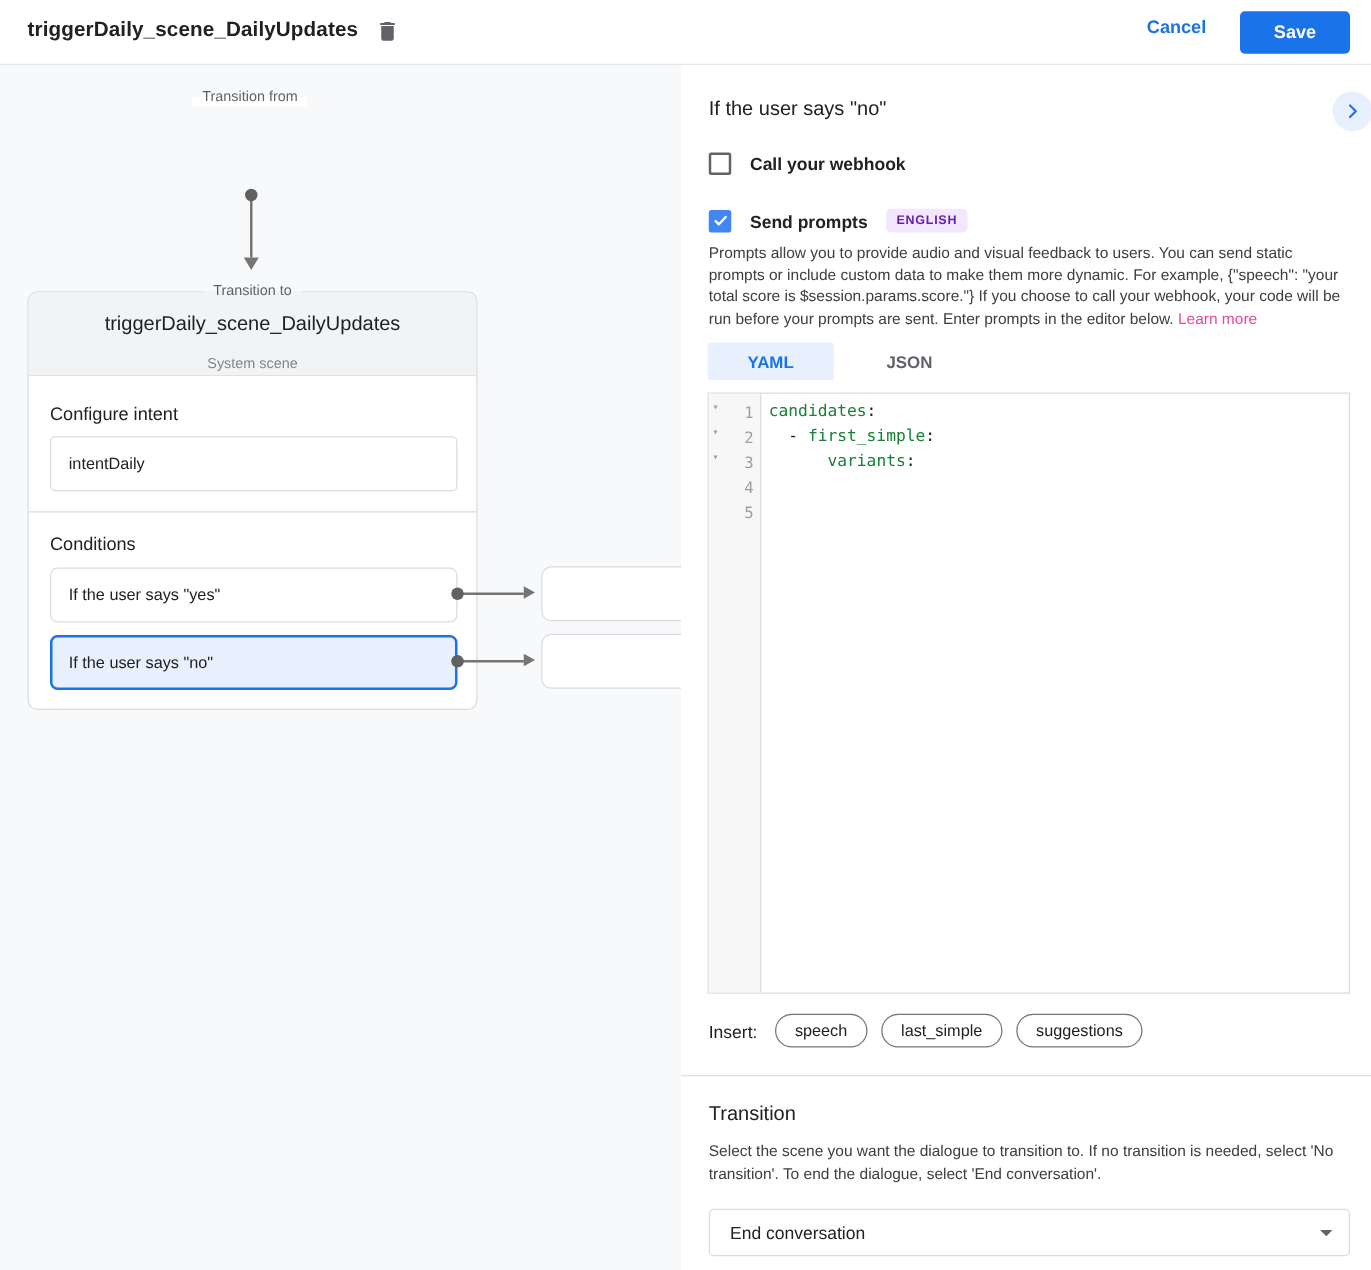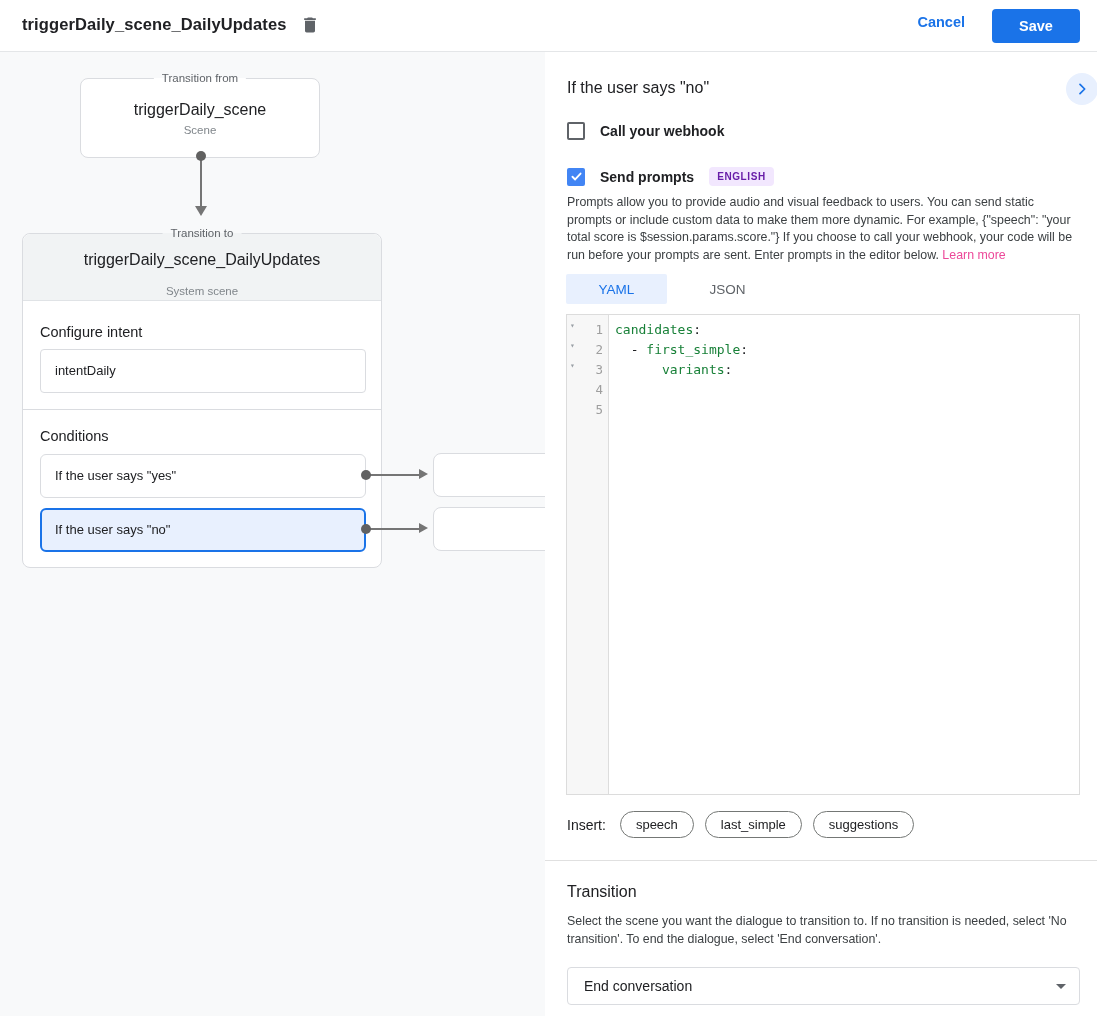--- a/index.html
+++ b/index.html
@@ -47,21 +47,21 @@
   .check-row { position:absolute; left:22px; display:flex; align-items:center; gap:15px; }
   #webhook-row { top:70px; } #prompts-row { top:115px; }
   .checkbox { width:18px; height:18px; border:2px solid #5f6368; border-radius:2px; background:#fff; cursor:pointer; flex:0 0 auto; display:flex; align-items:center; justify-content:center; }
   .checkbox.checked { background:#4285f4; border-color:#4285f4; }
   .checkbox svg { display:none; }
   .checkbox.checked svg { display:block; }
   .check-label { font-size:14px; font-weight:700; color:#202124; }
   #lang-badge { font-size:10px; font-weight:700; letter-spacing:.6px; color:#681da8; background:#f2e7fe; border-radius:4px; padding:4px 8px; }
   #prompts-desc { position:absolute; left:22px; top:142px; width:514px; font-size:12.4px; line-height:17.5px; color:#3c4043; }
   #learn-more { color:#ec4899; text-decoration:none; cursor:pointer; }
-  .tab { position:absolute; top:222px; width:101px; height:30px; font-size:13.5px; font-weight:400; display:flex; align-items:center; justify-content:center; color:#5f6368; cursor:pointer; border-radius:2px; }
+  .tab { position:absolute; top:222px; width:101px; height:30px; font-size:13.5px; font-weight:700; display:flex; align-items:center; justify-content:center; color:#5f6368; cursor:pointer; border-radius:2px; }
   #tab-yaml { left:21px; } #tab-json { left:132px; }
   .tab.active { background:#e8f0fe; color:#1a73e8; }
 
   
   #editor { position:absolute; left:21px; top:262px; width:514px; height:481px; border:1px solid #dcdcdc; background:#fff; display:flex; font-family:"DejaVu Sans Mono","Liberation Mono",monospace; font-size:13px; }
   #gutter { width:42px; background:#f7f7f7; border-right:1px solid #ddd; padding-top:5px; flex:0 0 auto; }
   .g-row { height:20px; position:relative; }
   .g-fold { position:absolute; left:3px; top:1px; font-size:8px; color:#9aa0a6; }
   .g-num { position:absolute; right:5px; top:0; font-size:12.5px; color:#9e9e9e; line-height:20px; }
   #code { flex:1; padding-top:5px; overflow:hidden; }
@@ -95,24 +95,20 @@
           <path d="M6 19c0 1.1.9 2 2 2h8c1.1 0 2-.9 2-2V7H6v12zM19 4h-3.5l-1-1h-5l-1 1H5v2h14V4z"></path>
         </svg>
     </button>
     <button id="cancel-btn">Cancel</button>
     <button id="save-btn">Save</button>
   </div>
 
   <div id="canvas">
 
     <span class="box-legend legend-a" style="left:200px; top:19px;">Transition from</span>
-    <div id="from-box" class="scene-box">
-      <div class="bx-title">triggerDaily_scene</div>
-      <div class="bx-sub">Scene</div>
-    </div>
 
     <div class="flow-dot" style="left:196px; top:99px;"></div>
     <div class="vline" style="left:200px; top:104px; height:50px;"></div>
     <div class="arrow-down" style="left:195px; top:154px;"></div>
 
     <span class="box-legend legend-b" style="left:202px; top:174px;">Transition to</span>
     <div id="to-box" class="scene-box">
       <div id="to-header">
         <div class="bx-title">triggerDaily_scene_DailyUpdates</div>
         <div class="bx-sub">System scene</div>

